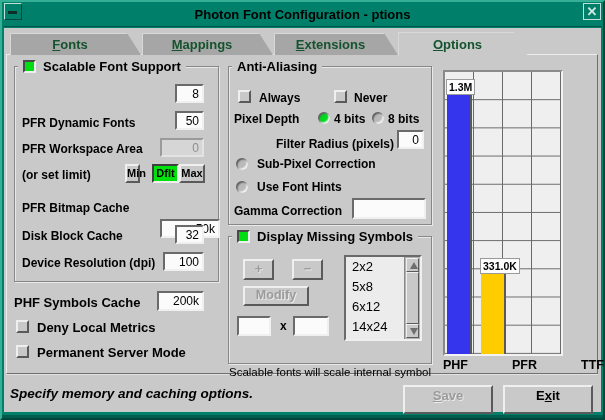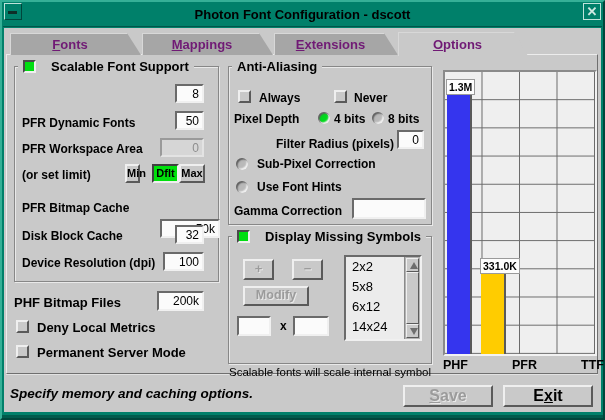--- a/index.html
+++ b/index.html
@@ -21,27 +21,27 @@
   .tb-close{right:4px;border-color:#bfe3da;}
   .minus-glyph{position:absolute;left:3px;top:7px;width:9px;height:3px;background:#0e2f28;}
   .x-glyph::before{content:"\2715";position:absolute;left:0;right:0;top:0;bottom:0;color:#cfe9e2;font-size:13px;font-weight:bold;line-height:15px;text-align:center;}
   
   .content{position:absolute;left:4px;top:28px;width:597px;height:384px;background:#c9c9c9;}
   .tabpanel{position:absolute;left:6px;top:54px;width:592px;height:320px;border:1px solid;border-color:#ececec #6f6f6f #6f6f6f #ececec;box-shadow:0 1px 0 #e2e2e2;z-index:1;}
   .tab{
     position:absolute;top:33px;height:22px;background:#a6a6a6;z-index:2;
     clip-path:polygon(0 0,calc(100% - 14px) 0,100% 100%,0 100%);
     border-top:1px solid #d8d8d8;border-left:1px solid #d8d8d8;
-    text-align:center;line-height:21px;font-weight:bold;font-size:13px;color:#701a75;padding-right:12px;cursor:default;
+    text-align:center;line-height:21px;font-weight:bold;font-size:13px;color:#14532d;padding-right:12px;cursor:default;
   }
   .tab.active{top:32px;height:24px;line-height:23px;background:#c9c9c9;z-index:3;}
   .mn{text-decoration:underline;}
   
   .group{position:absolute;border:1px solid #878787;box-shadow:inset 1px 1px 0 #e9e9e9,1px 1px 0 #e9e9e9;z-index:2;}
-  .legend{position:absolute;z-index:4;background:#c9c9c9;padding:0 5px;font-weight:bold;font-size:13px;height:15px;line-height:15px;display:flex;align-items:center;gap:15px;white-space:nowrap;}
+  .legend{position:absolute;z-index:4;background:#c9c9c9;padding:0 5px;font-weight:bold;font-size:13px;height:15px;line-height:15px;display:flex;align-items:center;gap:7px;white-space:nowrap;}
   .lbl{position:absolute;z-index:4;font-weight:bold;font-size:12px;color:#000;white-space:nowrap;}
   .lbl13{font-size:13px;}
   
   .cb{width:13px;height:13px;border:2px solid;display:inline-block;flex:0 0 13px;}
   .cb.off{background:#c9c9c9;border-color:#efefef #5a5a5a #5a5a5a #efefef;}
   .cb.on{background:#00dd11;border-color:#4a4a4a #efefef #efefef #4a4a4a;}
   .cb.abs{position:absolute;z-index:4;}
   .radio{position:absolute;z-index:4;width:12px;height:12px;border-radius:50%;background:#b9b9b9;box-shadow:inset 1.5px 1.5px 1.5px #5f5f5f,inset -1.5px -1.5px 1.5px #f2f2f2;}
   .radio.on{background:radial-gradient(circle,#00d91c 0 54%,#b9b9b9 60%);}
   .field{position:absolute;z-index:4;border:2px solid;border-color:#6a6a6a #f0f0f0 #f0f0f0 #6a6a6a;background:#fbfbfb;font-family:"Liberation Sans",sans-serif;font-size:12px;color:#000;text-align:right;padding:0 3px;height:19px;}
@@ -55,39 +55,39 @@
   .list-item{font-size:13px;color:#000;padding-left:6px;line-height:20px;}
   .vscroll{position:absolute;right:0;top:0;bottom:0;width:16px;background:#b2b2b2;border-left:1px solid #8a8a8a;}
   .sb-btn{position:absolute;left:1px;right:1px;height:14px;background:#c9c9c9;border:1px solid;border-color:#efefef #5a5a5a #5a5a5a #efefef;}
   .sb-btn.up{top:1px;}
   .sb-btn.down{bottom:1px;}
   .tri-up{position:absolute;left:3px;top:3px;width:0;height:0;border-left:4px solid transparent;border-right:4px solid transparent;border-bottom:7px solid #6e6e6e;}
   .tri-down{position:absolute;left:3px;top:3px;width:0;height:0;border-left:4px solid transparent;border-right:4px solid transparent;border-top:7px solid #6e6e6e;}
   .sb-thumb{position:absolute;left:1px;right:1px;top:15px;bottom:15px;background:#c9c9c9;border:1px solid;border-color:#efefef #5a5a5a #5a5a5a #efefef;}
   .note{position:absolute;z-index:4;font-size:11.5px;color:#000;text-align:center;white-space:nowrap;}
   
-  .chartbox{position:absolute;left:443px;top:70px;width:154px;height:286px;z-index:2;border:2px solid;border-color:#8a8a8a #f2f2f2 #f2f2f2 #8a8a8a;background:#efefef;}
+  .chartbox{position:absolute;left:443px;top:70px;width:120px;height:286px;z-index:2;border:2px solid;border-color:#8a8a8a #f2f2f2 #f2f2f2 #8a8a8a;background:#efefef;}
   .chart-plot{position:absolute;inset:0;background:#efefef;
     background-image:linear-gradient(to right,#6a6a6a 1px,transparent 1px),linear-gradient(to bottom,#6a6a6a 1px,transparent 1px);
     background-size:25% 100%,100% 10%;background-position:-1px 0,0 -1px;}
   .bar{position:absolute;bottom:0;border-right:2px solid #5a5a5a;}
   .bar-label{position:absolute;z-index:5;background:#fdfdfd;border:1px solid #9a9a9a;font-weight:bold;font-size:10.5px;padding:1px 2px;white-space:nowrap;}
   .chart-cats{position:absolute;left:443px;top:358px;width:140px;display:flex;z-index:2;gap:44px;}
   .chart-cat{flex:1;text-align:center;font-weight:bold;font-size:12.5px;color:#000;}
   
   .status{position:absolute;left:10px;top:386px;font-weight:bold;font-style:italic;font-size:13.5px;color:#000;z-index:2;}
-  .footer-btn{height:22px;width:90px;font-size:16px;line-height:17px;}
+  .footer-btn{height:29px;width:90px;font-size:13px;line-height:17px;}
 </style>
 </head>
 <body>
 
 <div class="window">
 
   <div class="titlebar">
-    <div class="title">Photon Font Configuration - dscott</div>
+    <div class="title">Photon Font Configuration - ptions</div>
   </div>
   <div class="tb-btn tb-min">
     <span class="minus-glyph"></span>
   </div>
   <div class="tb-btn tb-close x-glyph"></div>
 
   <div class="content"></div>
 
   <div class="tab" style="left:10px;width:131px;">
     <span></span><span class="mn">F</span><span>onts</span>
@@ -125,21 +125,21 @@
 
   <div class="lbl" style="left:22px;top:201px;">PFR Bitmap Cache</div>
   <input class="field" style="left: 160px; top: 212px; width: 60px; margin-top: 7px;" value="50k">
 
   <div class="lbl" style="left:22px;top:229px;">Disk Block Cache</div>
   <input class="field" style="left: 175px; top: 225px; width: 29px;" value="32">
 
   <div class="lbl" style="left:22px;top:256px;">Device Resolution (dpi)</div>
   <input class="field" style="left: 163px; top: 252px; width: 41px;" value="100">
 
-  <div class="lbl lbl13" style="left:14px;top:295px;">PHF Bitmap Files</div>
+  <div class="lbl lbl13" style="left:14px;top:295px;">PHF Symbols Cache</div>
   <input class="field" style="left: 157px; top: 291px; width: 47px; height: 20px;" value="200k">
 
   <span class="cb off abs" style="left:16px;top:320px;"></span>
   <div class="lbl lbl13" style="left:37px;top:320px;">Deny Local Metrics</div>
 
   <span class="cb off abs" style="left:16px;top:345px;"></span>
   <div class="lbl lbl13" style="left:37px;top:345px;">Permanent Server Mode</div>
 
   <div class="group" style="left:228px;top:66px;width:204px;height:159px;"></div>
   <div class="legend" style="left:232px;top:59px;">

